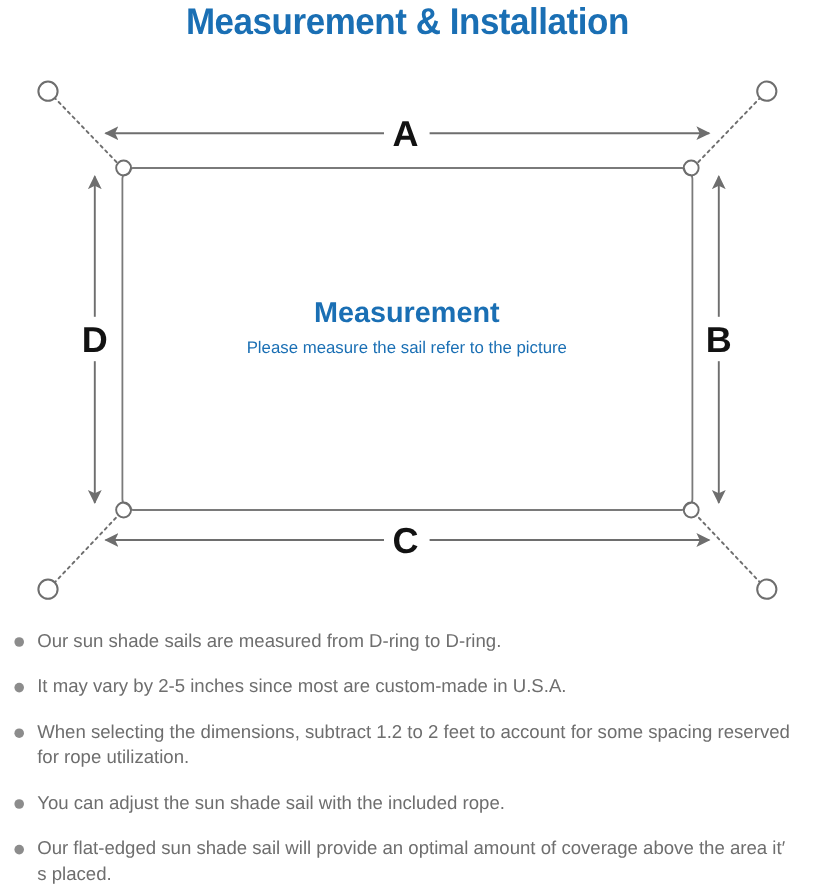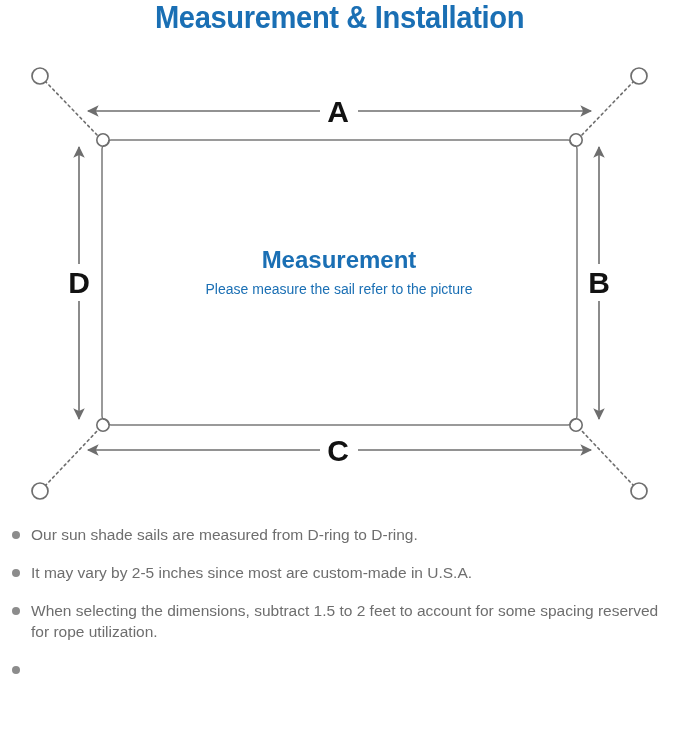--- a/index.html
+++ b/index.html
@@ -168,18 +168,23 @@
   <div class="note-item">
     <span class="note-bullet"></span>
     <span>Our sun shade sails are measured from D-ring to D-ring.</span>
   </div>
   <div class="note-item">
     <span class="note-bullet"></span>
     <span>It may vary by 2-5 inches since most are custom-made in U.S.A.</span>
   </div>
   <div class="note-item">
     <span class="note-bullet"></span>
-    <span>When selecting the dimensions, subtract 1.5 to 2 feet to account for some spacing reserved for rope utilization.</span>
+    <span>When selecting the dimensions, subtract 1.2 to 2 feet to account for some spacing reserved for rope utilization.</span>
   </div>
   <div class="note-item">
     <span class="note-bullet"></span>
+    <span>You can adjust the sun shade sail with the included rope.</span>
+  </div>
+  <div class="note-item">
+    <span class="note-bullet"></span>
+    <span>Our flat-edged sun shade sail will provide an optimal amount of coverage above the area it′ s placed.</span>
   </div>
 </div>
 
 </body></html>

